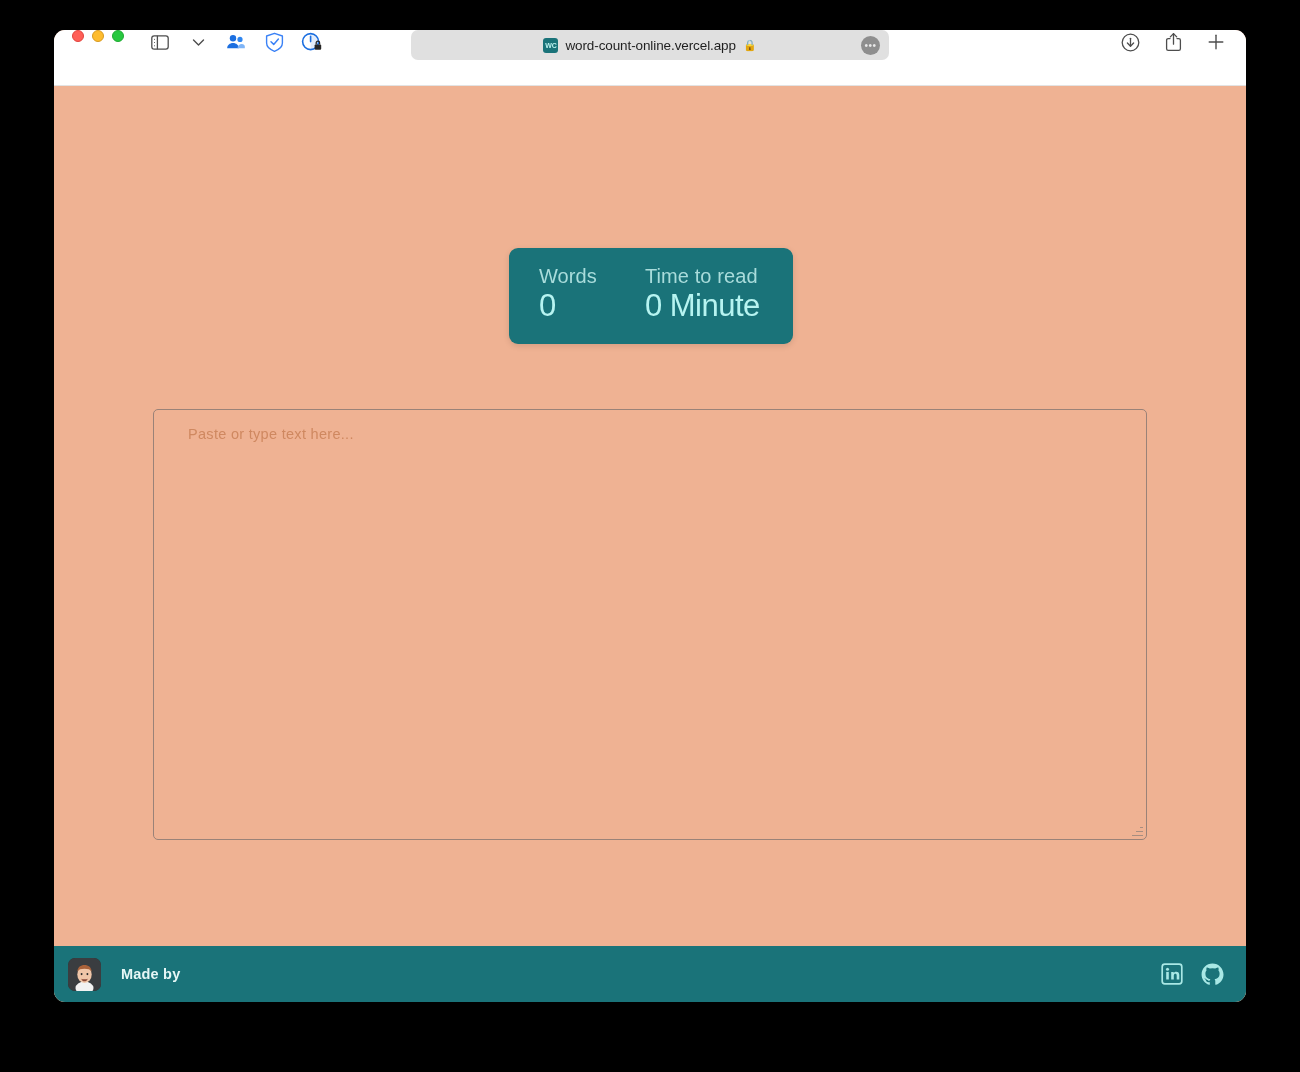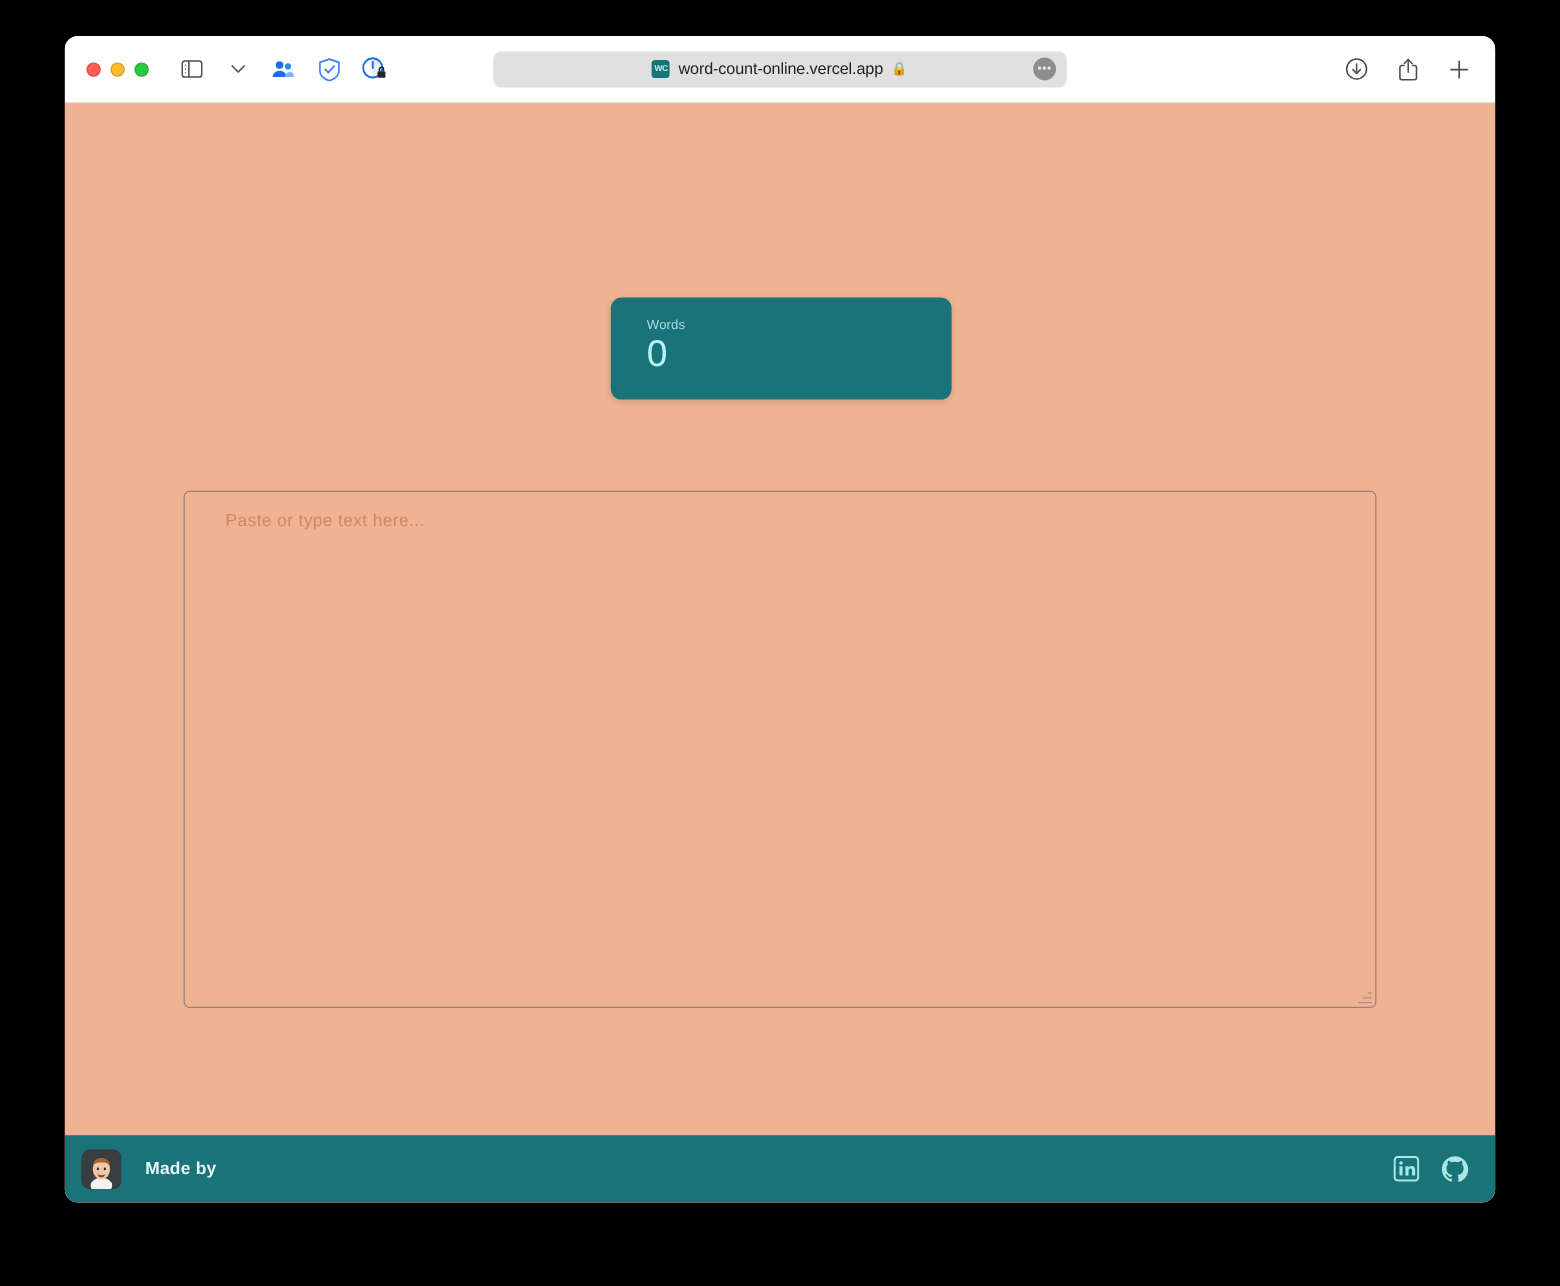--- a/index.html
+++ b/index.html
@@ -24,21 +24,21 @@
     background: #efb293;
     box-shadow: 0 6px 28px rgba(0,0,0,0.45);
   }
 
   
   .toolbar {
     position: relative;
     height: 56px;
     background: #ffffff;
     display: flex;
-    align-items: center;
+    align-items: flex-start;
     padding: 0 18px;
     border-bottom: 1px solid #e3e3e3;
   }
 
   .traffic-lights {
     display: flex;
     align-items: center;
     gap: 8px;
     margin-right: 24px;
   }
@@ -139,21 +139,21 @@
     width: 284px;
     background: #1a7379;
     border-radius: 9px;
     padding: 17px 30px 20px 30px;
     display: flex;
     gap: 48px;
     box-shadow: 0 2px 6px rgba(0,0,0,0.12);
   }
   .stat-block { display: flex; flex-direction: column; }
   .stat-label {
-    font-size: 11px;
+    font-size: 20px;
     color: #a9dcdb;
     margin-bottom: 1px;
     letter-spacing: 0.1px;
   }
   .stat-value {
     font-size: 31px;
     color: #b7f4f1;
     letter-spacing: -0.5px;
     line-height: 1.12;
   }
@@ -333,20 +333,24 @@
       </span>
     </div>
   </div>
 
   <div class="page">
 
     <div class="stats-card">
       <div class="stat-block">
         <span class="stat-label">Words</span>
         <span class="stat-value">0</span>
+      </div>
+      <div class="stat-block">
+        <span class="stat-label">Time to read</span>
+        <span class="stat-value">0 Minute</span>
       </div>
     </div>
 
     <textarea class="text-area" placeholder="Paste or type text here..." style=""></textarea>
 
     <span class="resize-grip">
       <span style="bottom:1px; width:11px;"></span>
       <span style="bottom:5px; width:7px;"></span>
       <span style="bottom:9px; width:3px;"></span>
     </span>

